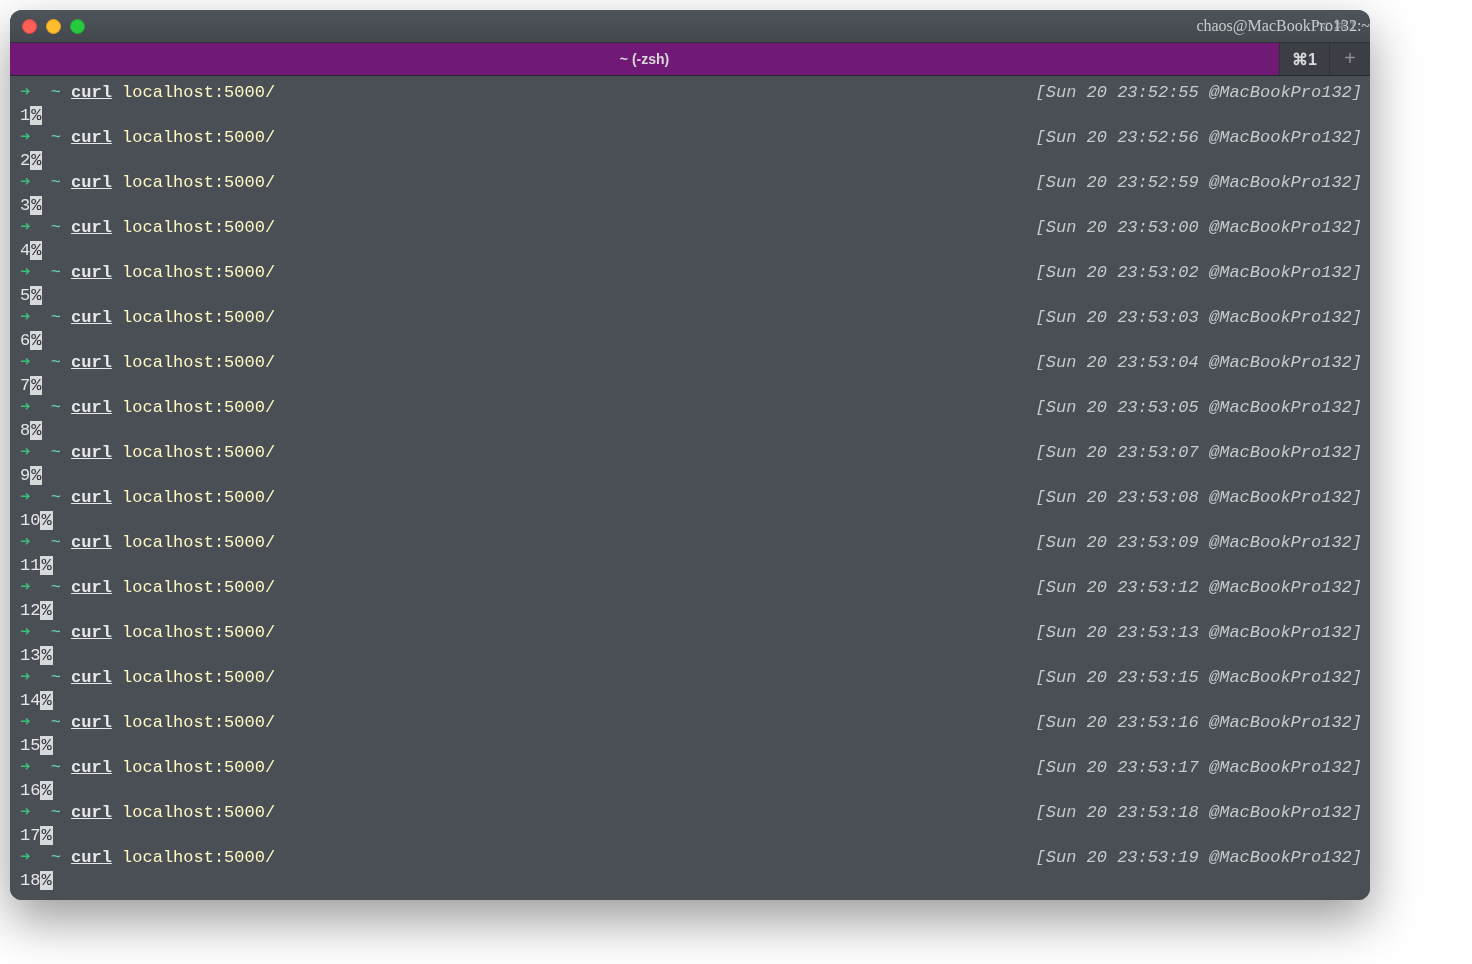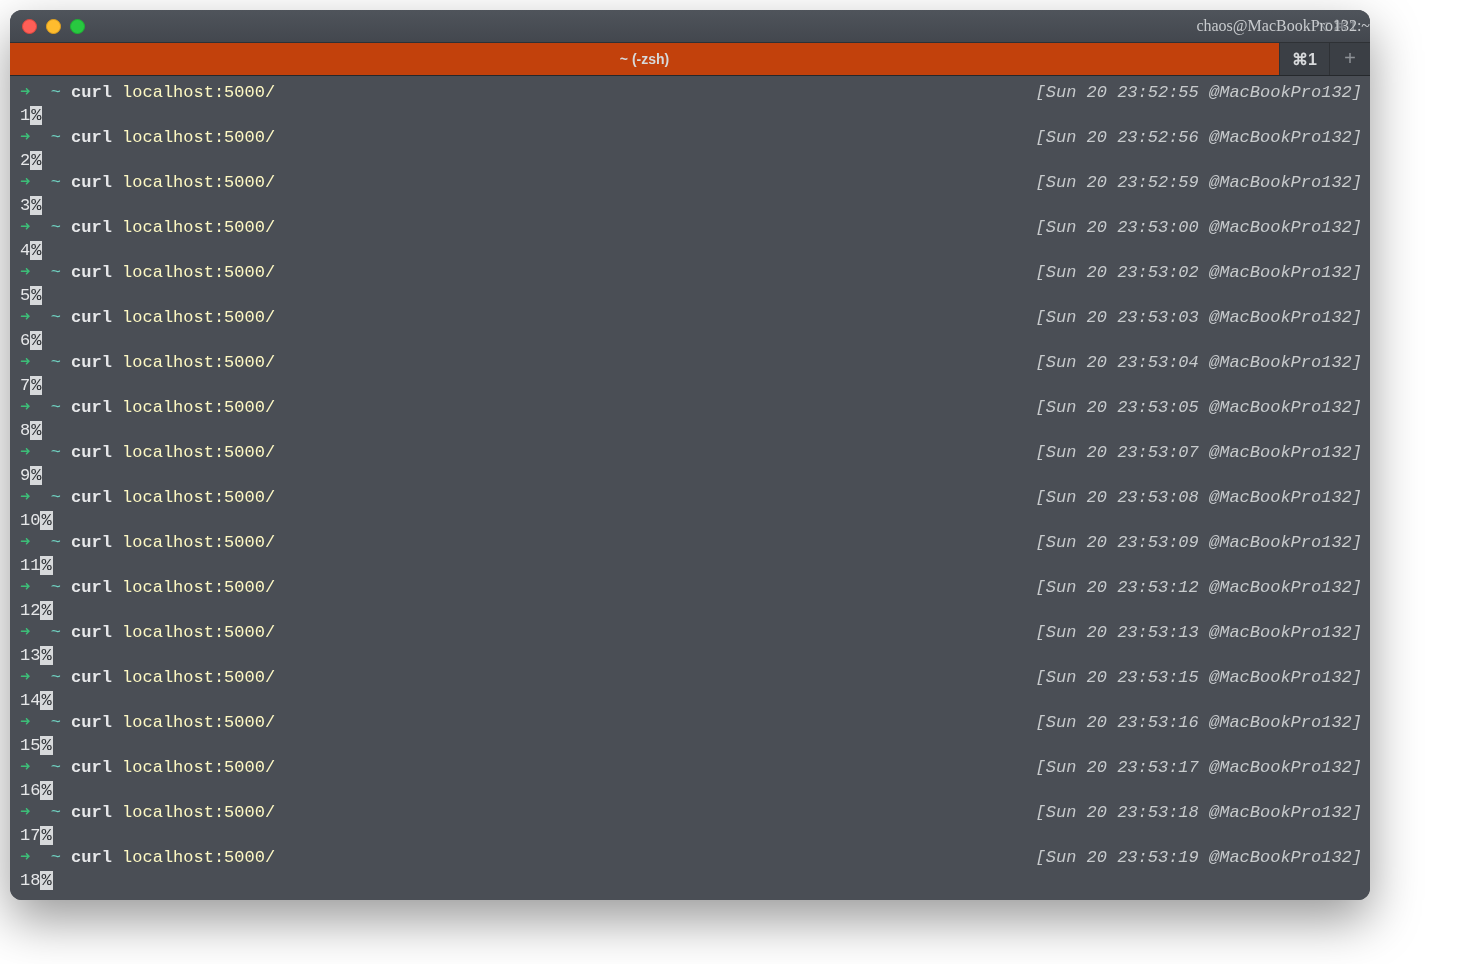--- a/index.html
+++ b/index.html
@@ -71,21 +71,21 @@
   }
   .tab {
     flex: 1;
     display: flex;
     align-items: center;
     justify-content: center;
     color: #d7d9db;
     font-family: -apple-system, "Helvetica Neue", Arial, sans-serif;
     font-size: 14px;
     font-weight: 600;
-    background: #c2410c;
+    background: #701a75;
   }
   .tab-right {
     display: flex;
     align-items: center;
     padding: 0 12px;
     gap: 10px;
     color: #d7d9db;
     font-family: -apple-system, "Helvetica Neue", Arial, sans-serif;
     font-weight: 600;
     border-left: 1px solid #2e3135;
@@ -109,21 +109,21 @@
     color: #dfe1e3;
     overflow: hidden;
     white-space: pre;
   }
   .line {
     display: flex;
     justify-content: space-between;
   }
   .prompt-arrow { color: #3cbf78; font-weight: bold; }
   .prompt-tilde { color: #6fd0c0; }
-  .cmd-bold { color: #e6e7e9; font-weight: bold; }
+  .cmd-bold { color: #e6e7e9; font-weight: bold; text-decoration: underline; }
   .cmd-rest { color: #fef9c3; }
   .rprompt { color: #c7cacc; font-style: italic; }
   .out-num { color: #e6e7e9; }
   .out-pct {
     background: #d7d9db;
     color: #2c2f33;
     padding: 0 1px;
   }
 </style>
 </head>

